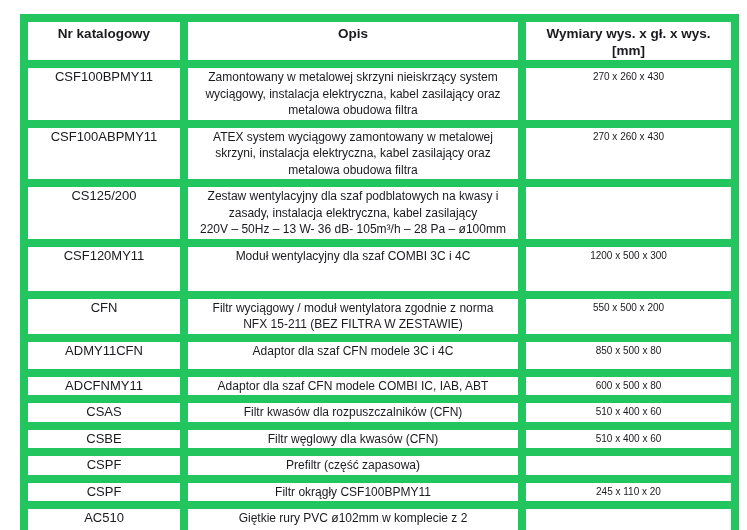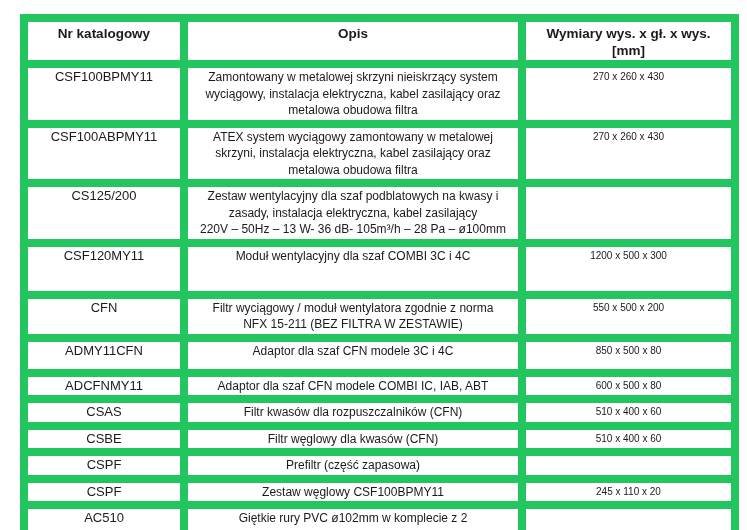--- a/index.html
+++ b/index.html
@@ -126,21 +126,21 @@
           <td class="desc">Filtr węglowy dla kwasów (CFN)</td>
           <td class="dim">510 x 400 x 60</td>
         </tr>
         <tr>
           <td class="cat">CSPF</td>
           <td class="desc">Prefiltr (część zapasowa)</td>
           <td class="dim"></td>
         </tr>
         <tr>
           <td class="cat">CSPF</td>
-          <td class="desc">Zestaw węglowy CSF100BPMY11</td>
+          <td class="desc">Filtr okrągły CSF100BPMY11</td>
           <td class="dim">245 x 110 x 20</td>
         </tr>
         <tr>
           <td class="cat">AC510</td>
           <td class="desc">Giętkie rury PVC ø102mm w komplecie z 2
 zaciskami</td>
           <td class="dim"></td>
         </tr>
       </tbody>
   </table>

